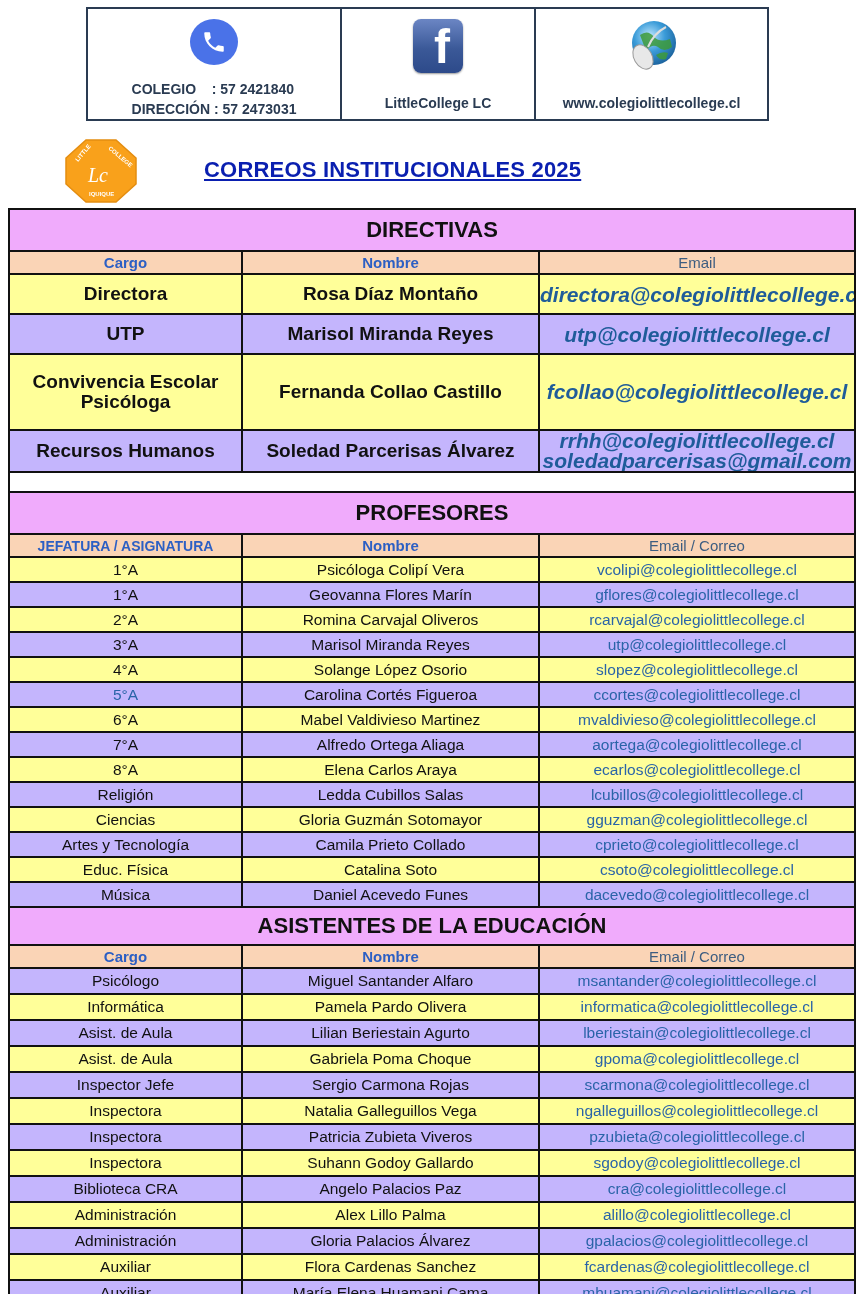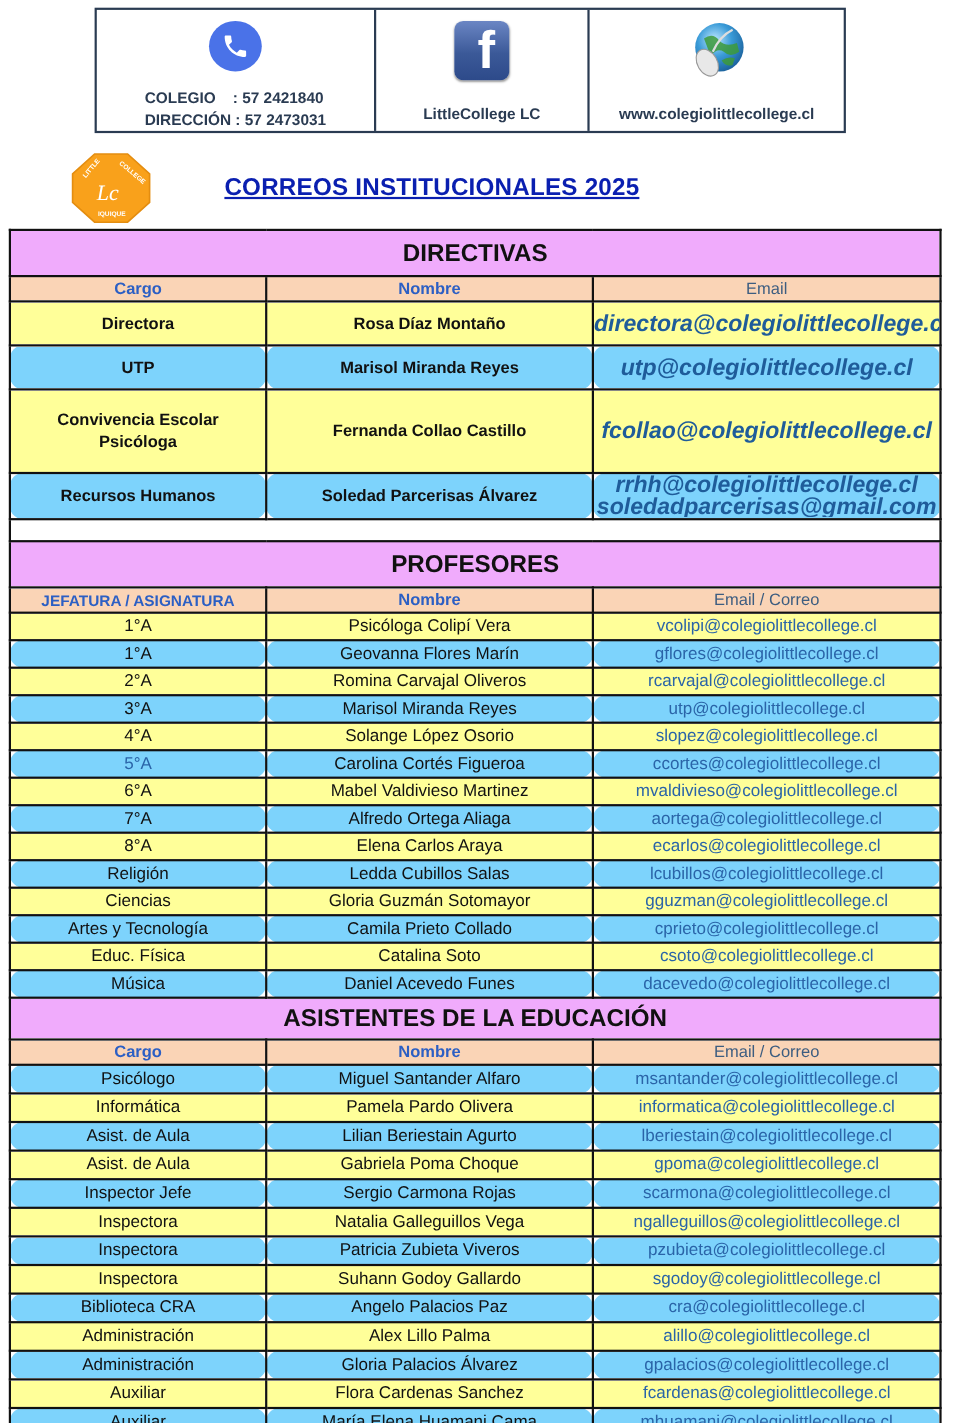--- a/index.html
+++ b/index.html
@@ -55,25 +55,25 @@
   .col-c { width: 316px; }
   .section-row td {
     background: #f0abfc; font-weight: bold; font-size: 22px; color: #111; height: 42px;
   }
   .sec-ae td { height: 38px; }
   .head-row td { background: #fad4b6; height: 23px; font-size: 15px; }
   .head-row .h-blue { color: #2c5fc4; font-weight: bold; }
   .head-row .h-grey { color: #3d5d80; font-weight: normal; }
   .head-row .h-small { font-size: 14px; }
 
-  .dir-row td { height: 40px; font-weight: bold; font-size: 15px; color: #111; }
+  .dir-row td { height: 40px; font-weight: bold; font-size: 19px; color: #111; }
   .dir-row td.mail { color: #1f5c9a; font-size: 21px; line-height: 19px; font-style: italic; }
   .dir-row.tall td { height: 41px; line-height: 20px; }
   .yellow td { background: #ffff99; }
-  .white td { background: #7dd3fc; border-radius: 12px; }
+  .white td { background: #c4b5fd; }
   .spacer-row td { height: 20px; background: #fff; }
 
   .p-row td { height: 25px; font-size: 15.5px; color: #111; }
   .p-row td.mail { color: #2a64a8; }
   .p-row td.blue-text { color: #2a64a8; }
   .a-row td { height: 26px; font-size: 15.5px; color: #111; }
   .a-row td.mail { color: #2a64a8; }
   .wrap { white-space: normal !important; }
 </style>
 </head>

